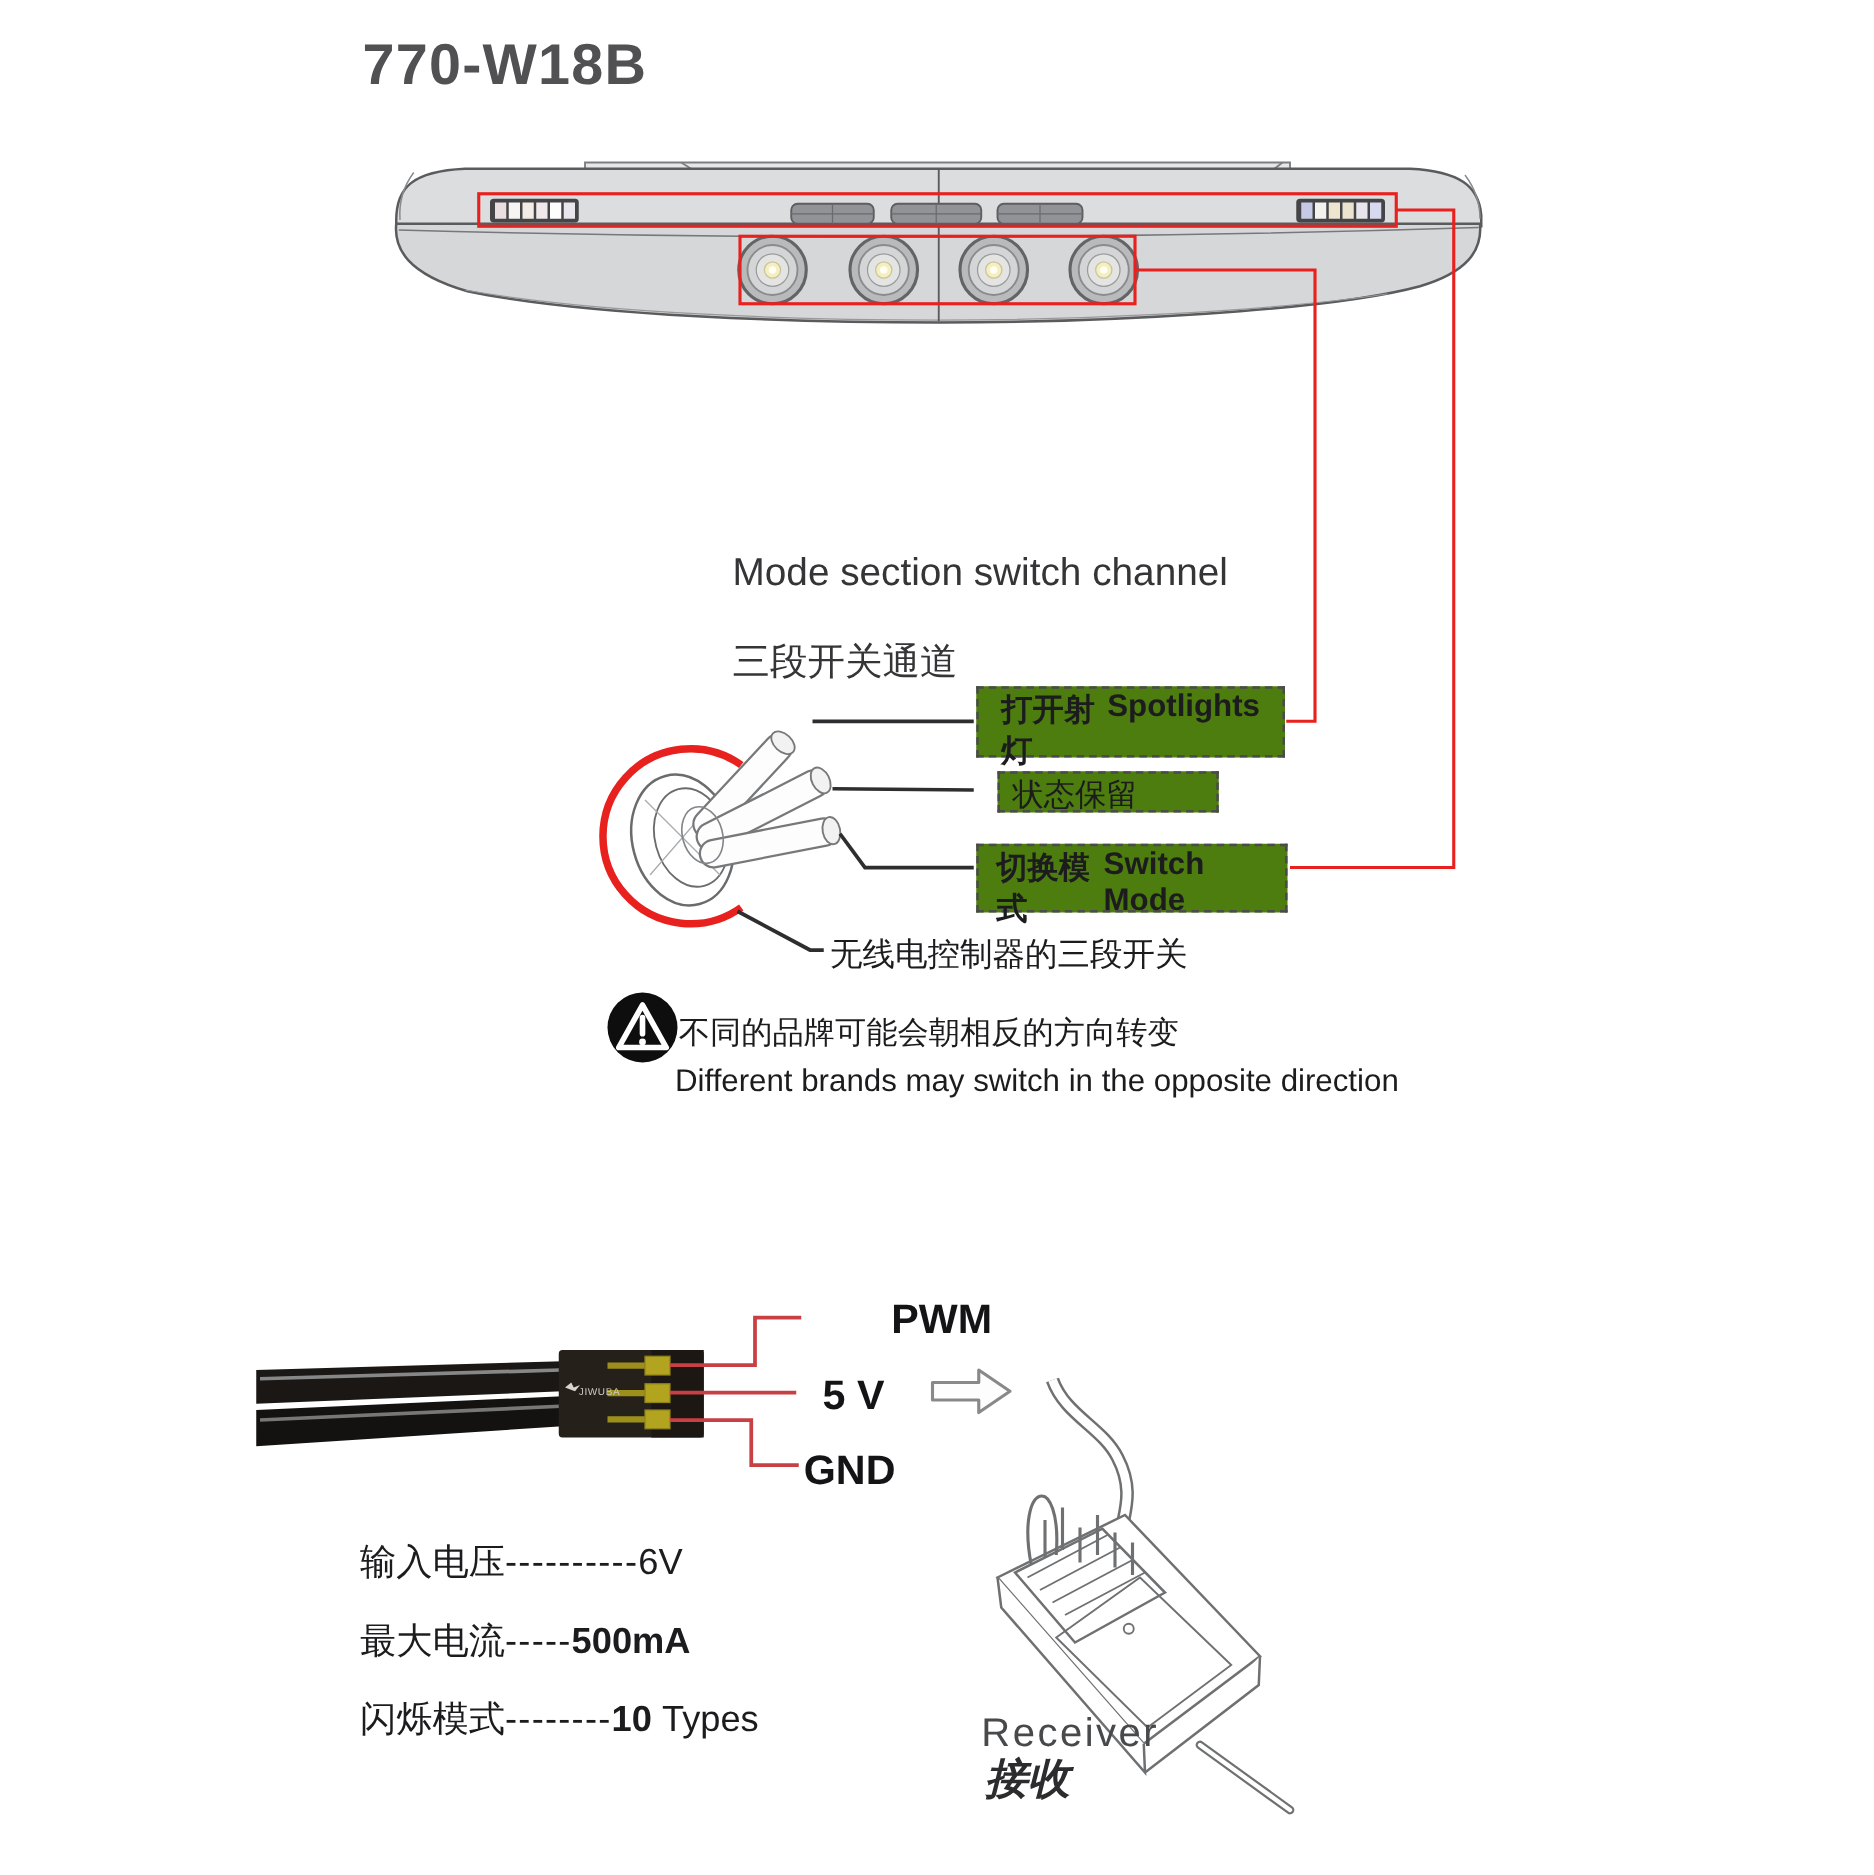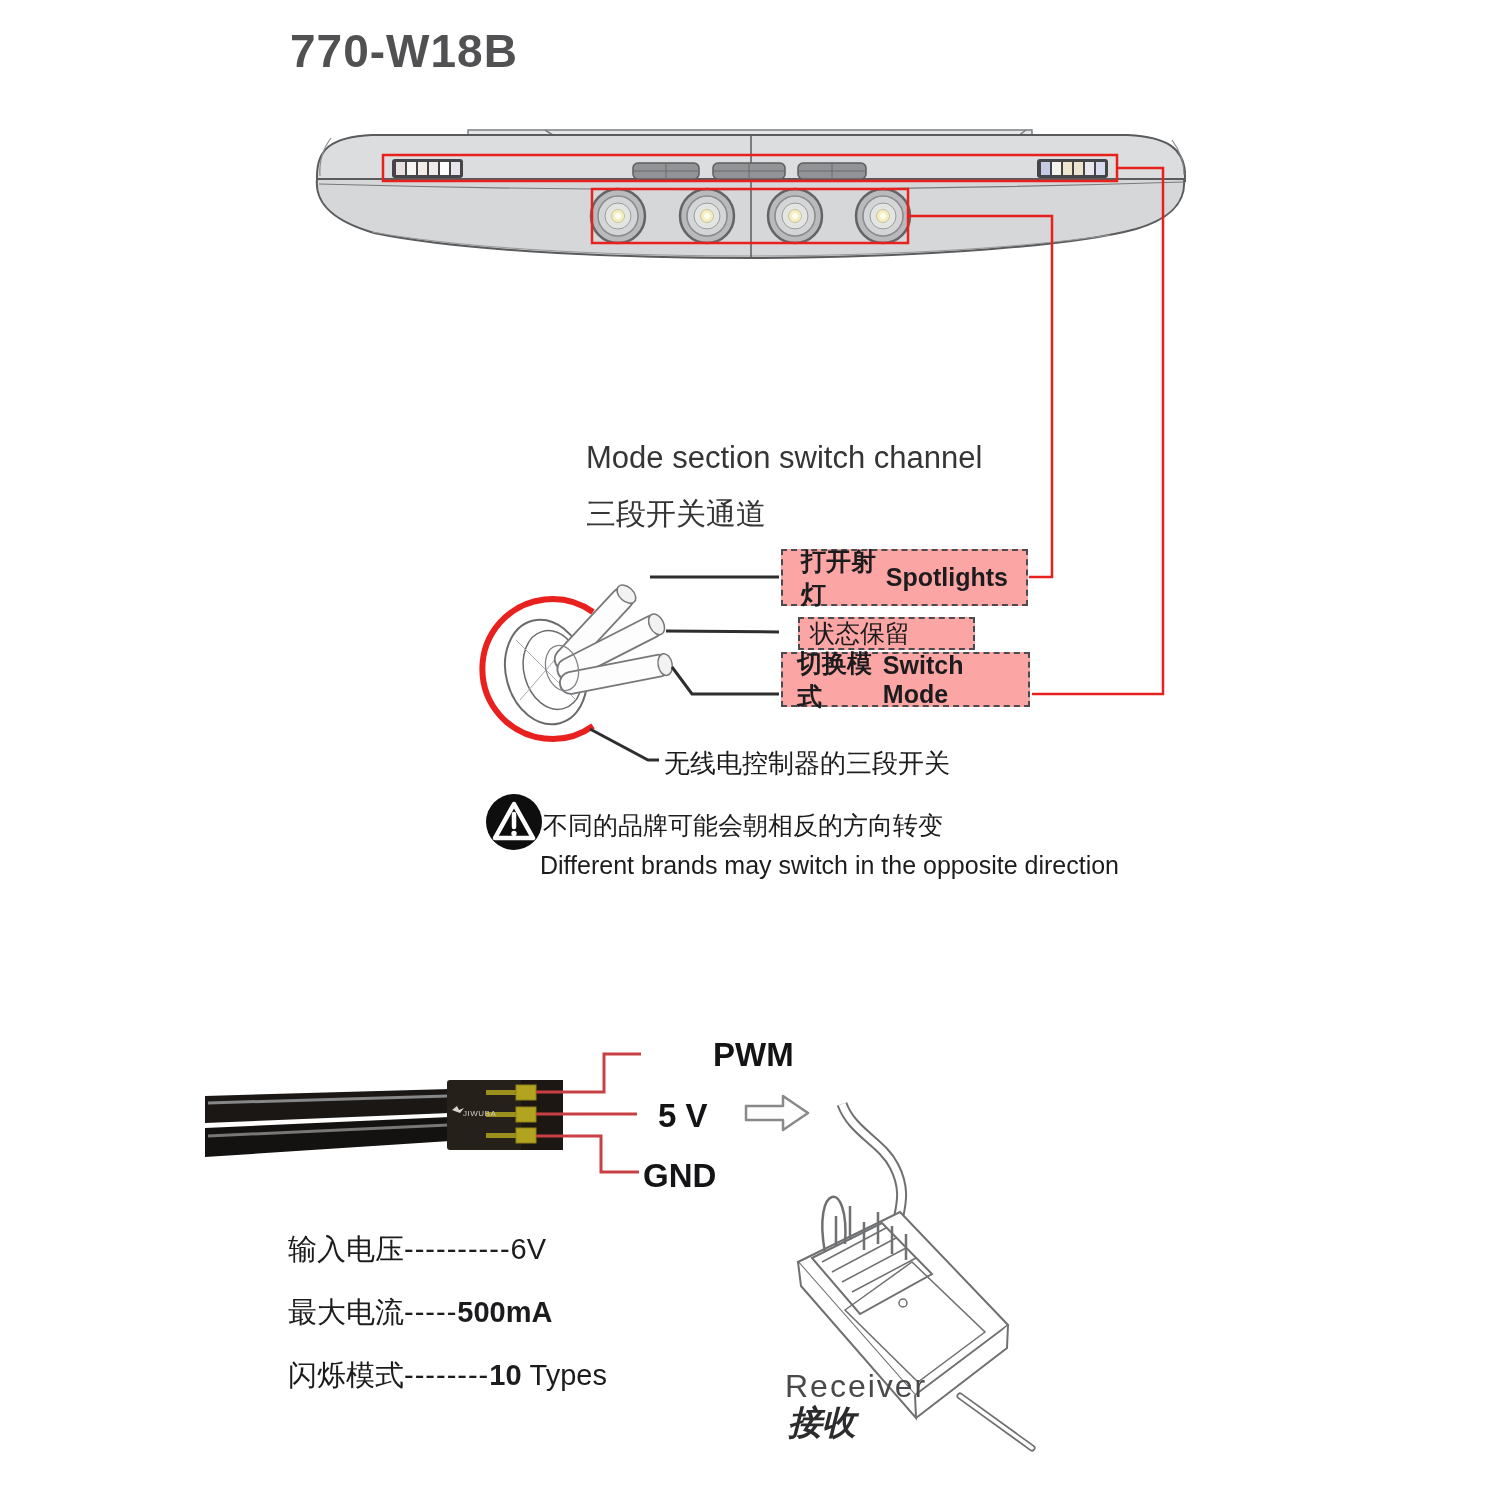--- a/index.html
+++ b/index.html
@@ -3,22 +3,22 @@
 <meta charset="utf-8">
 <style>
   html,body{margin:0;padding:0;background:#ffffff;}
   #page{position:relative;width:1499px;height:1500px;background:#ffffff;overflow:hidden;
         font-family:"Liberation Sans","DejaVu Sans",sans-serif;color:#1c1c1e;}
   #art{position:absolute;left:0;top:0;z-index:1;}
   .txt{position:absolute;z-index:2;white-space:nowrap;}
   .page-title{font-size:46px;font-weight:800;color:#515153;letter-spacing:1px;}
   .heading{font-size:31px;font-weight:500;color:#353537;}
   .heading-zh{font-size:30px;font-weight:500;color:#353537;}
-  .dashed-box{position:absolute;z-index:2;border:2px dashed #4b4b4d;background:#fca5a5;
-              display:flex;align-items:center;box-sizing:border-box;}
+  .dashed-box{position:absolute;z-index:2;border:2px dashed #4b4b4d;background:#4d7c0f;
+              display:flex;box-sizing:border-box;}
   .bx-zh{font-size:25px;font-weight:700;}
   .bx-zh-reg{font-size:25px;font-weight:400;}
   .bx-en{font-size:25px;font-weight:700;}
   .plain-label{font-size:26px;font-weight:500;}
   .warn-zh{font-size:25px;font-weight:500;text-align:right;}
   .warn-en{font-size:25px;font-weight:500;text-align:right;}
   .pin-label{font-size:33px;font-weight:700;color:#141416;}
   .receiver-en{font-size:32px;font-weight:500;color:#48494b;letter-spacing:2px;}
   .receiver-zh{font-size:34px;font-weight:700;color:#2c2c2e;font-family:"DejaVu Serif","Liberation Serif",serif;font-style:italic;}
   .spec-row{font-size:29px;font-weight:500;color:#1c1c1e;}
@@ -197,32 +197,32 @@
       <circle cx="903" cy="1303" r="4" stroke-width="1.5"></circle>
 
       <path d="M960,1396 L1032,1448" stroke="#6f7072" stroke-width="7" stroke-linecap="round"></path>
       <path d="M960,1396 L1032,1448" stroke="#ffffff" stroke-width="3.5" stroke-linecap="round"></path>
     </g>
   </svg>
 
   <div class="txt page-title" style="left:290px;top:24px;">770-W18B</div>
 
   <div class="txt heading" style="left:586px;top:440px;">Mode section switch channel</div>
-  <div class="txt heading-zh" style="left:586px;top:494px;text-align:right;">三段开关通道</div>
+  <div class="txt heading-zh" style="left:586px;top:509px;text-align:right;">三段开关通道</div>
 
   <div class="dashed-box" style="left:781px;top:549px;width:247px;height:57px;justify-content:space-between;padding:0 18px;">
     <span class="bx-zh">打开射灯</span>
     <span class="bx-en">Spotlights</span>
   </div>
 
   <div class="dashed-box" style="left:798px;top:617px;width:177px;height:33px;padding:0 10px;">
     <span class="bx-zh-reg">状态保留</span>
   </div>
 
-  <div class="dashed-box" style="left:781px;top:652px;width:249px;height:55px;justify-content:space-between;padding:0 14px;">
+  <div class="dashed-box" style="left:781px;top:675px;width:249px;height:55px;justify-content:space-between;padding:0 14px;">
     <span class="bx-zh">切换模式</span>
     <span class="bx-en">Switch Mode</span>
   </div>
 
   <div class="txt plain-label" style="left:664px;top:746px;">无线电控制器的三段开关</div>
 
   <div class="txt warn-zh" style="left:543px;top:809px;">不同的品牌可能会朝相反的方向转变</div>
   <div class="txt warn-en" style="left:540px;top:851px;">Different brands may switch in the opposite direction</div>
 
   <div class="txt pin-label" style="left:679px;top:1036px;margin-left:34px;">PWM</div>

